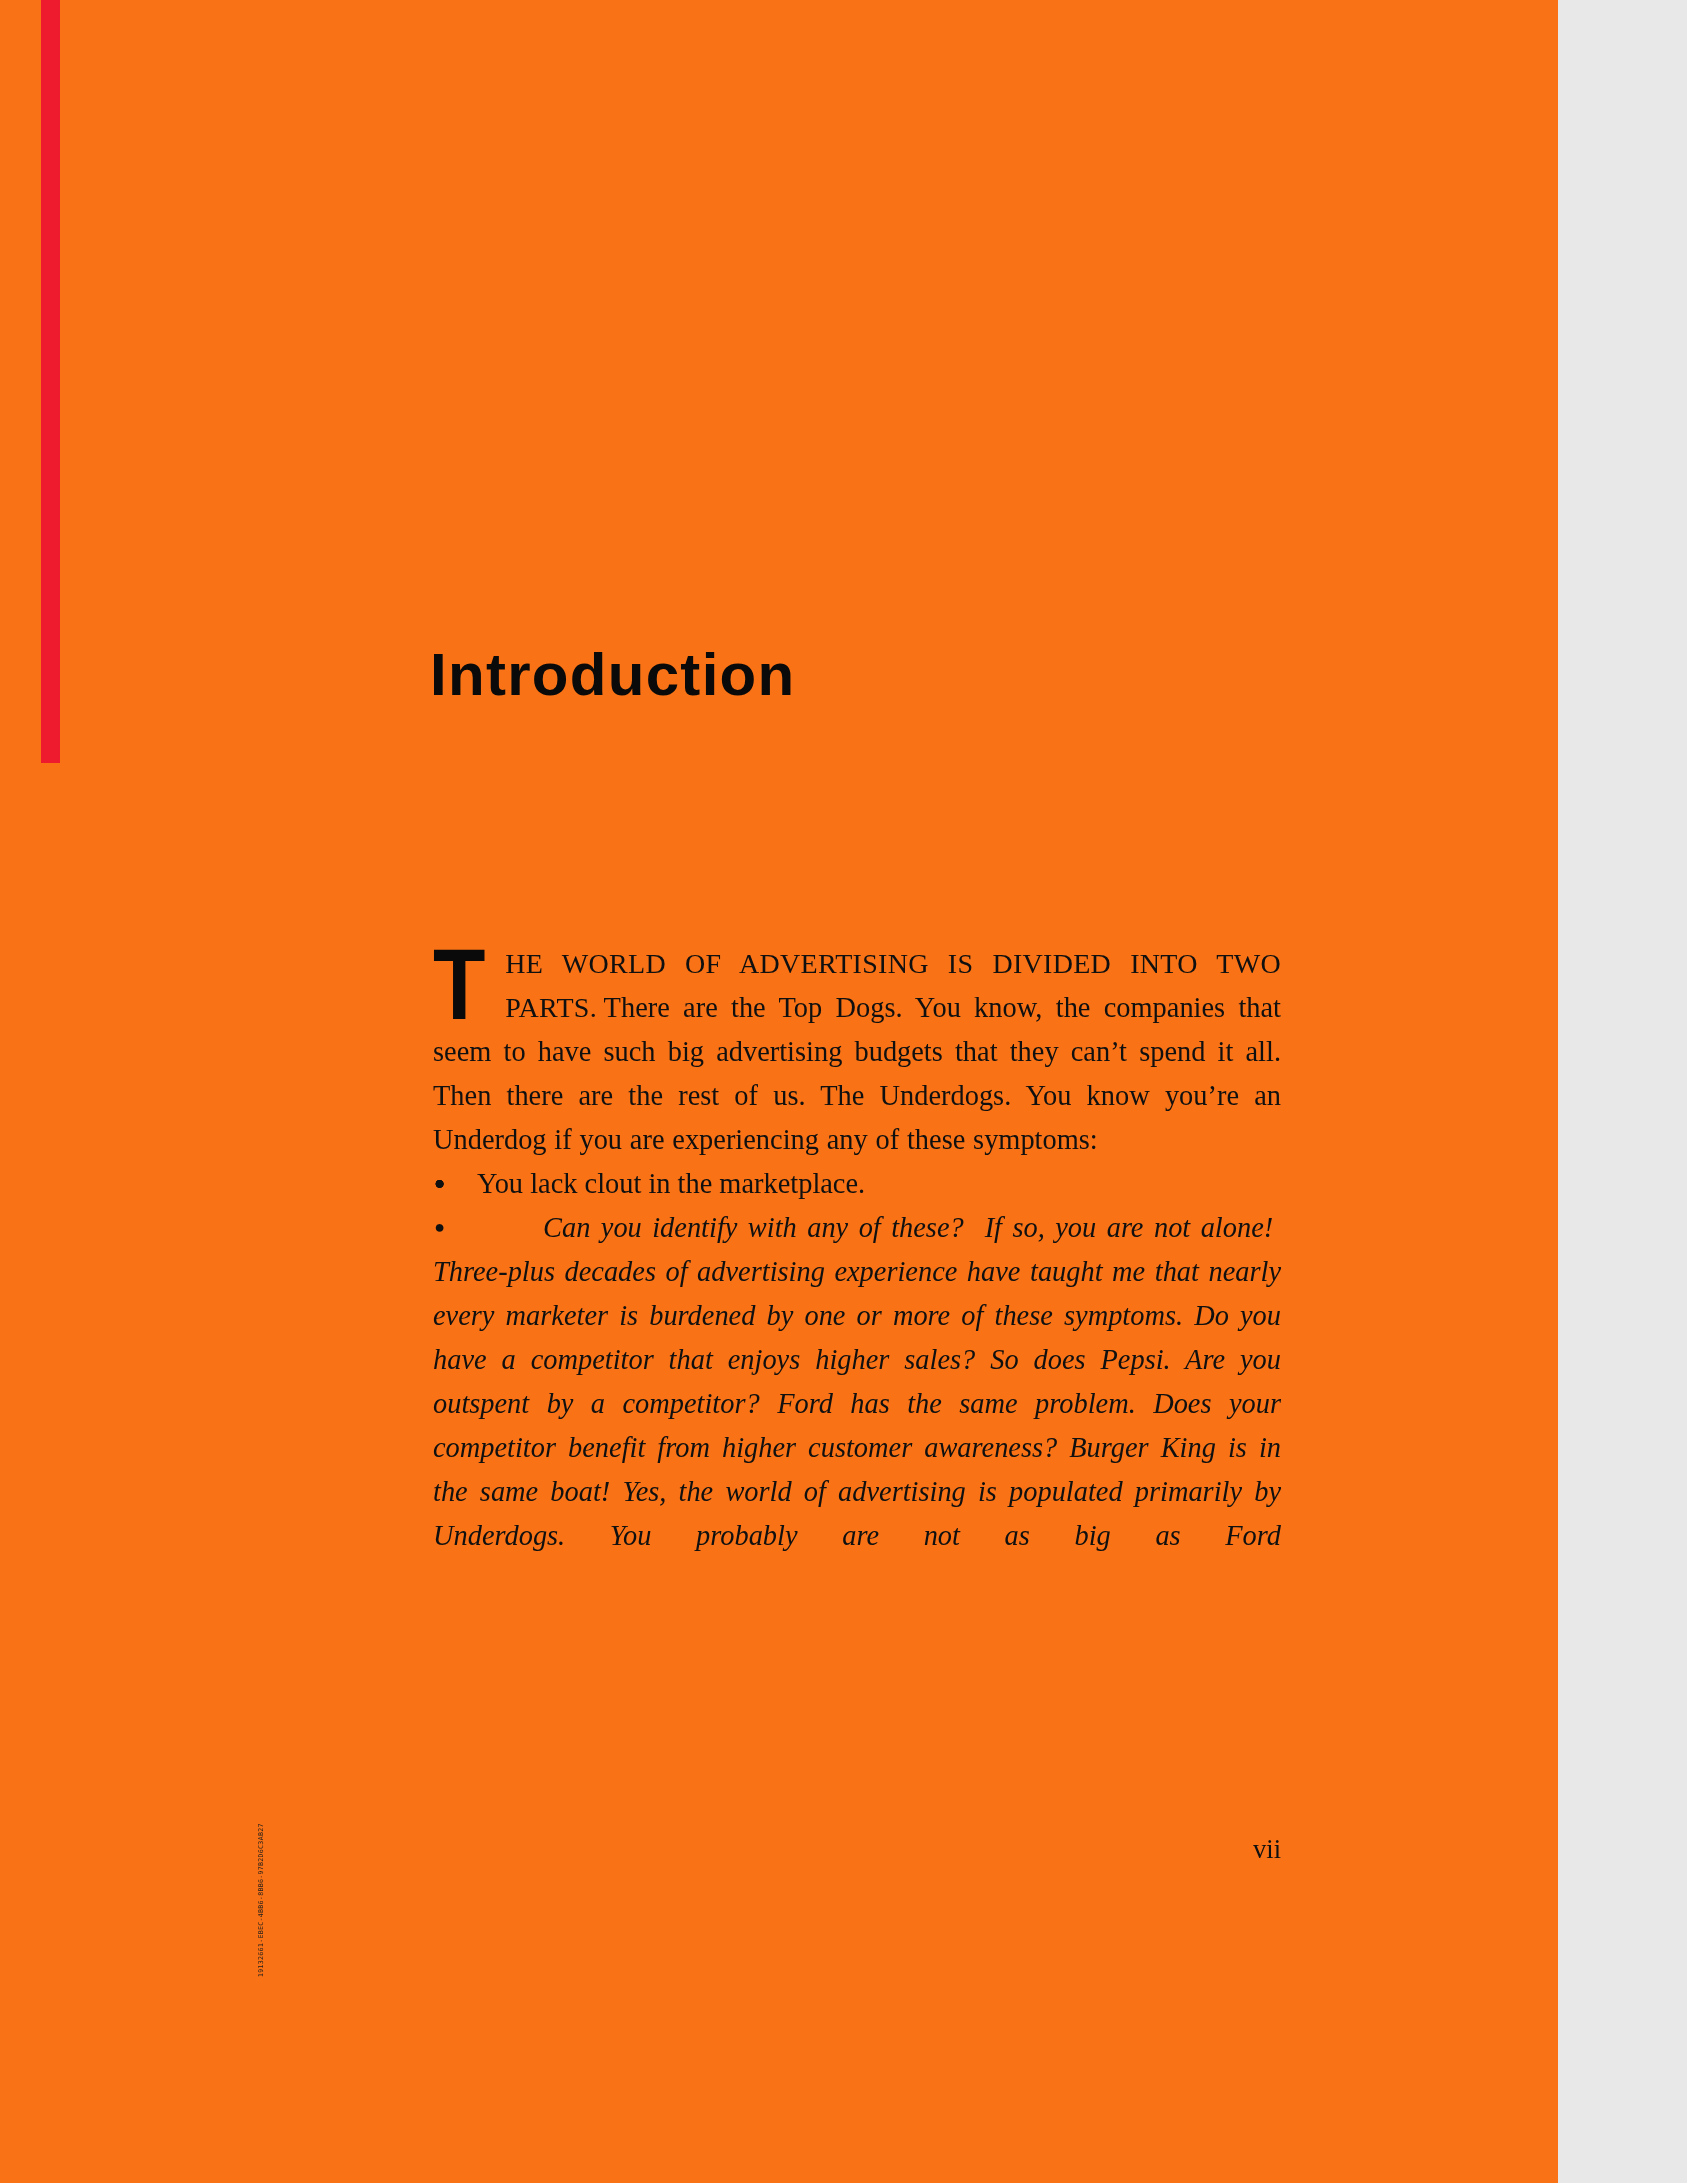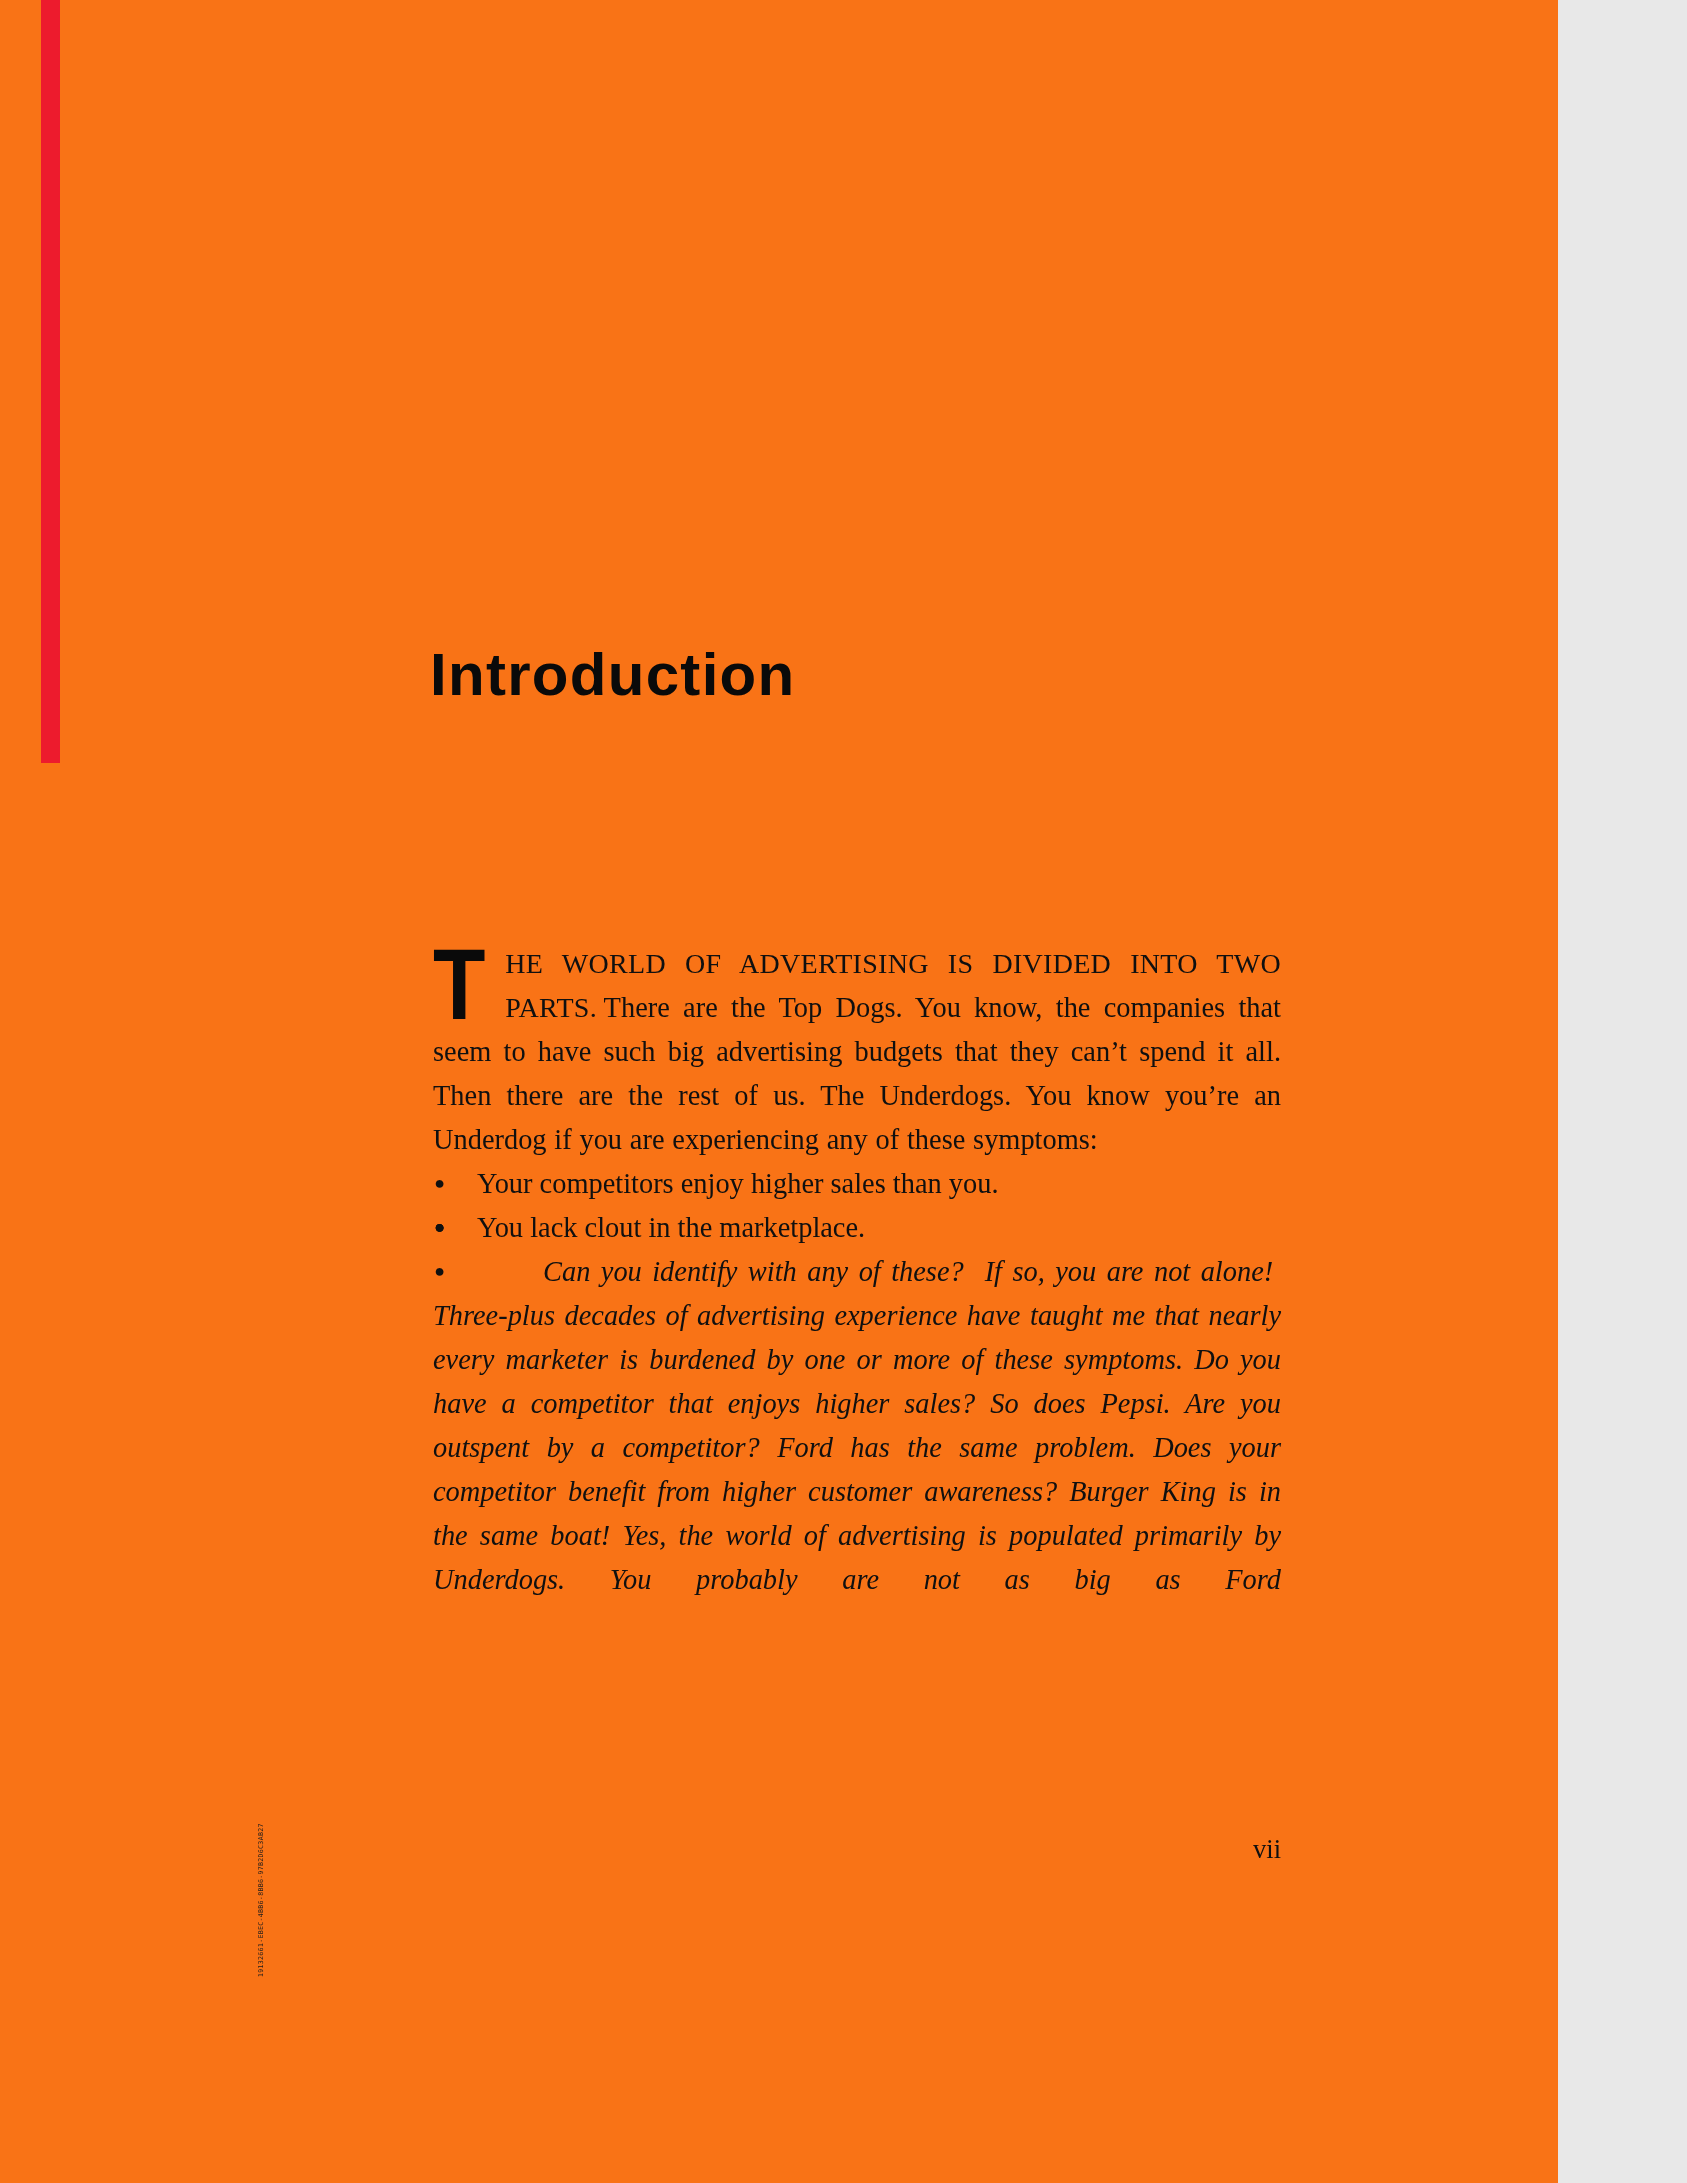--- a/index.html
+++ b/index.html
@@ -119,21 +119,21 @@
 
   <h1 class="title">Introduction</h1>
 
   <div class="body-col">
 
     <p class="para para1">
       <span class="dropcap">T</span><span class="leadcaps">HE WORLD OF ADVERTISING IS DIVIDED INTO TWO PARTS.</span><span>There are the Top Dogs. You know, the companies that seem to have such big advertising budgets that they can’t spend it all. Then there are the rest of us. The Underdogs. You know you’re an Underdog if you are experiencing any of these symptoms:</span>
     </p>
 
     <ul class="bullets">
-      <li class="bullet"><span class="dot">●</span><span>Your competitors enjoy higher sales than you.</span></li>
+      <li class="bullet"><span class="dot">●</span></li>
       <li class="bullet"><span class="dot">●</span></li>
       <li class="bullet"><span class="dot">●</span></li>
       <li class="bullet"><span class="dot">●</span><span>You lack clout in the marketplace.</span></li>
       <li class="bullet"><span class="dot">●</span></li>
     </ul>
 
     <p class="para para2">Can you identify with any of these?&nbsp; If so, you are not alone!&nbsp; Three-plus decades of advertising experience have taught me that nearly every marketer is burdened by one or more of these symptoms. Do you have a competitor that enjoys higher sales? So does Pepsi. Are you outspent by a competitor? Ford has the same problem. Does your competitor benefit from higher customer awareness? Burger King is in the same boat! Yes, the world of advertising is populated primarily by Underdogs. You probably are not as big as Ford</p>
 
   </div>
 

